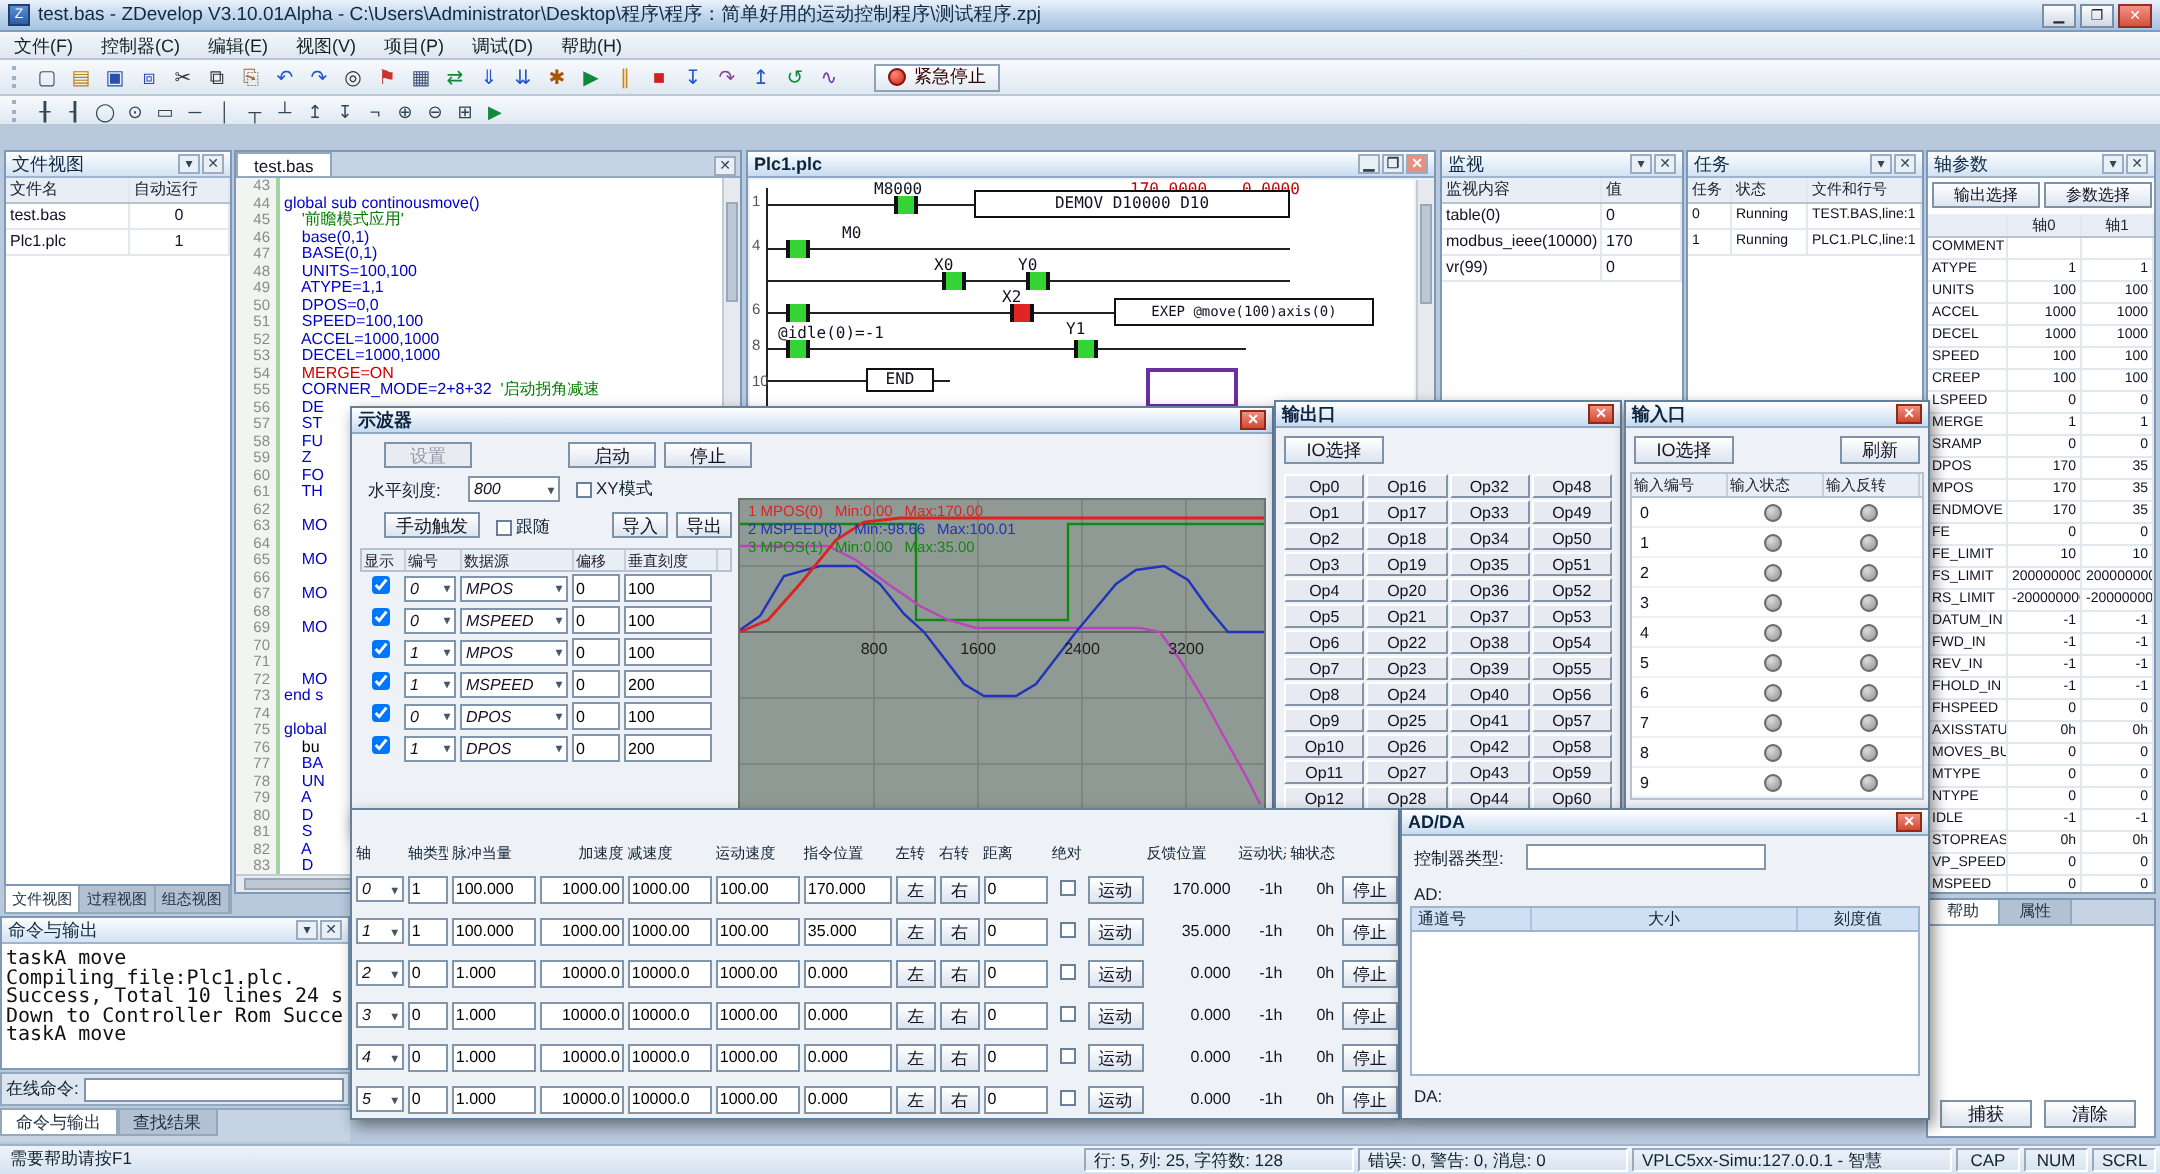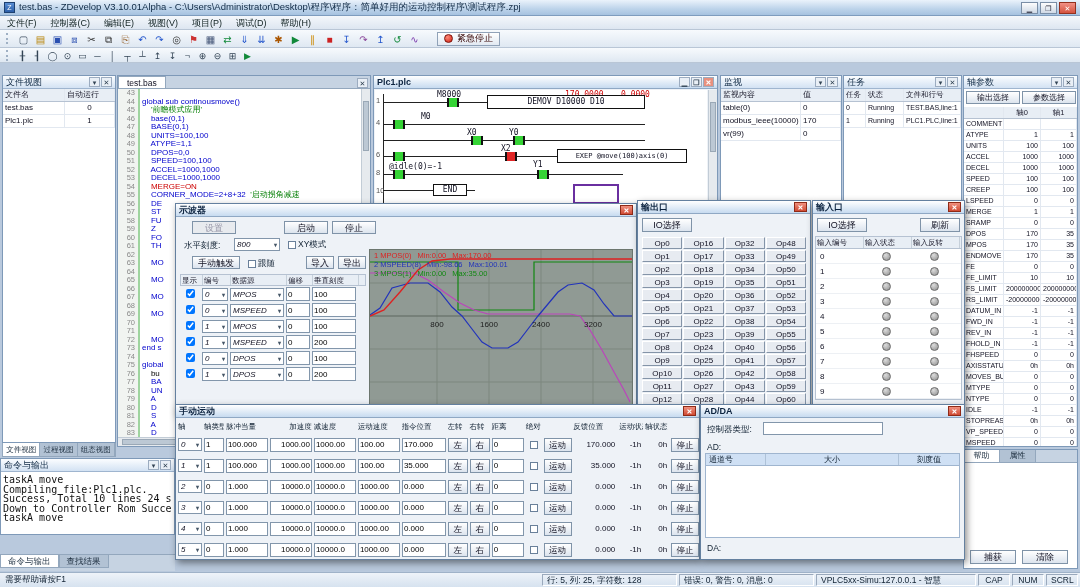--- a/index.html
+++ b/index.html
@@ -583,20 +583,24 @@
     <div style="position:absolute;left:2px;top:16px;right:2px;bottom:2px;overflow:hidden;">
 
     <div class="conline">taskA move</div>
         <div class="conline">Compiling file:Plc1.plc.</div>
         <div class="conline">Success, Total 10 lines 24 steps.</div>
         <div class="conline">Down to Controller Rom Success, 2021-0</div>
         <div class="conline">taskA move</div>
       </div>
   </div>
 
+  <div class="abs" style="left:0;top:536px;width:175px;height:17px;background:#dde6f0;border:1px solid #93a7bd;display:flex;align-items:center;padding:0 2px;gap:3px;">
+    <span style="font-size:8.5px;white-space:nowrap;color:#123;">在线命令:</span>
+    <input class="tin" style="flex: 1 1 0%; height: 12px;" value="">
+  </div>
 
   <div class="btabs">
     <span class="btab on">命令与输出</span>
     <span class="btab">查找结果</span>
   </div>
 
   <div class="win" style="left:175px;top:203px;width:462px;height:212px;z-index:20;">
     <div class="whd">
         <span>示波器</span>
       <span class="xbtn">✕</span>
@@ -915,24 +919,20 @@
             </span>
           <span class="dotc">
               <i class="dot"></i>
             </span>
         </div>
         </div>
     </div>
   </div>
 
   <div class="win" style="left:175px;top:404px;width:525px;height:156px;z-index:30;">
-    <div class="whd">
-        <span>手动运动</span>
-      <span class="xbtn">✕</span>
-    </div>
     <div class="mhead" style="position:absolute;left:0;top:15px;right:0;">
       <span class="w-ax">轴</span>
       <span class="w-ty">轴类型</span>
       <span class="w-un">脉冲当量</span>
       <span class="w-ac">加速度</span>
       <span class="w-de">减速度</span>
       <span class="w-sp">运动速度</span>
       <span class="w-dp">指令位置</span>
       <span class="w-lr">左转</span>
       <span class="w-lr">右转</span>

